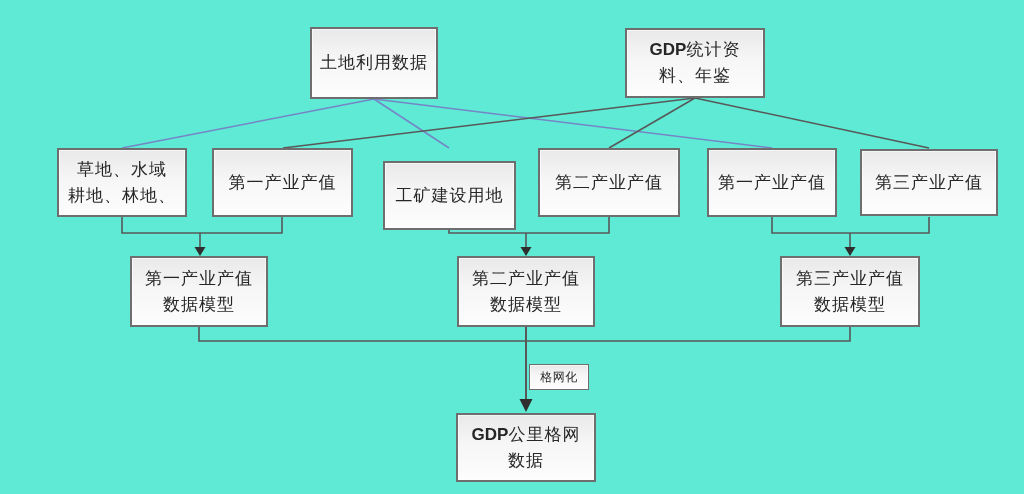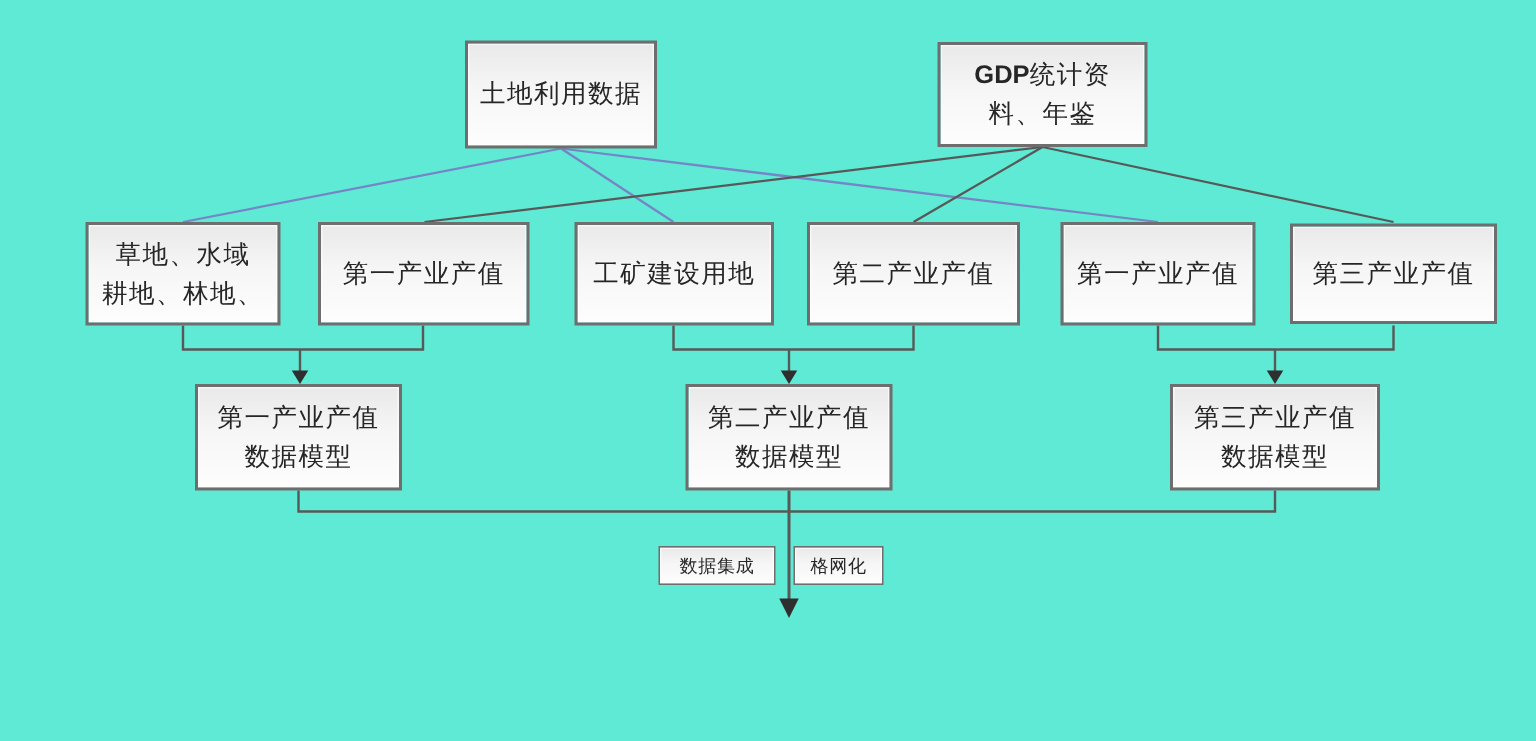--- a/index.html
+++ b/index.html
@@ -96,21 +96,21 @@
 
   <div class="node" style="left:57px;top:148px;width:130px;height:69px">
     <div class="ln">草地、水域</div>
     <div class="ln">耕地、林地、</div>
   </div>
 
   <div class="node" style="left:212px;top:148px;width:141px;height:69px">
     <div class="ln">第一产业产值</div>
   </div>
 
-  <div class="node" style="left:383px;top:148px;width:133px;height:69px">
+  <div class="node" style="left:383px;top:161px;width:133px;height:69px">
     <div class="ln">工矿建设用地</div>
   </div>
 
   <div class="node" style="left:538px;top:148px;width:142px;height:69px">
     <div class="ln">第二产业产值</div>
   </div>
 
   <div class="node" style="left:707px;top:148px;width:130px;height:69px">
     <div class="ln">第一产业产值</div>
   </div>
@@ -127,22 +127,23 @@
   <div class="node" style="left:457px;top:256px;width:138px;height:71px">
     <div class="ln">第二产业产值</div>
     <div class="ln">数据模型</div>
   </div>
 
   <div class="node" style="left:780px;top:256px;width:140px;height:71px">
     <div class="ln">第三产业产值</div>
     <div class="ln">数据模型</div>
   </div>
 
-  <div class="node small" style="left:439px;top:364px;width:78px;height:26px">
-    <div class="ln">数据集成</div>
-  </div>
 
   <div class="node small" style="left:529px;top:364px;width:60px;height:26px">
     <div class="ln">格网化</div>
   </div>
 
+  <div class="node" style="left:456px;top:413px;width:140px;height:69px">
+    <div class="ln"><b class="gdp-bold">GDP</b><span>公里格网</span></div>
+    <div class="ln">数据</div>
+  </div>
 
 </div>
 
 </body></html>

